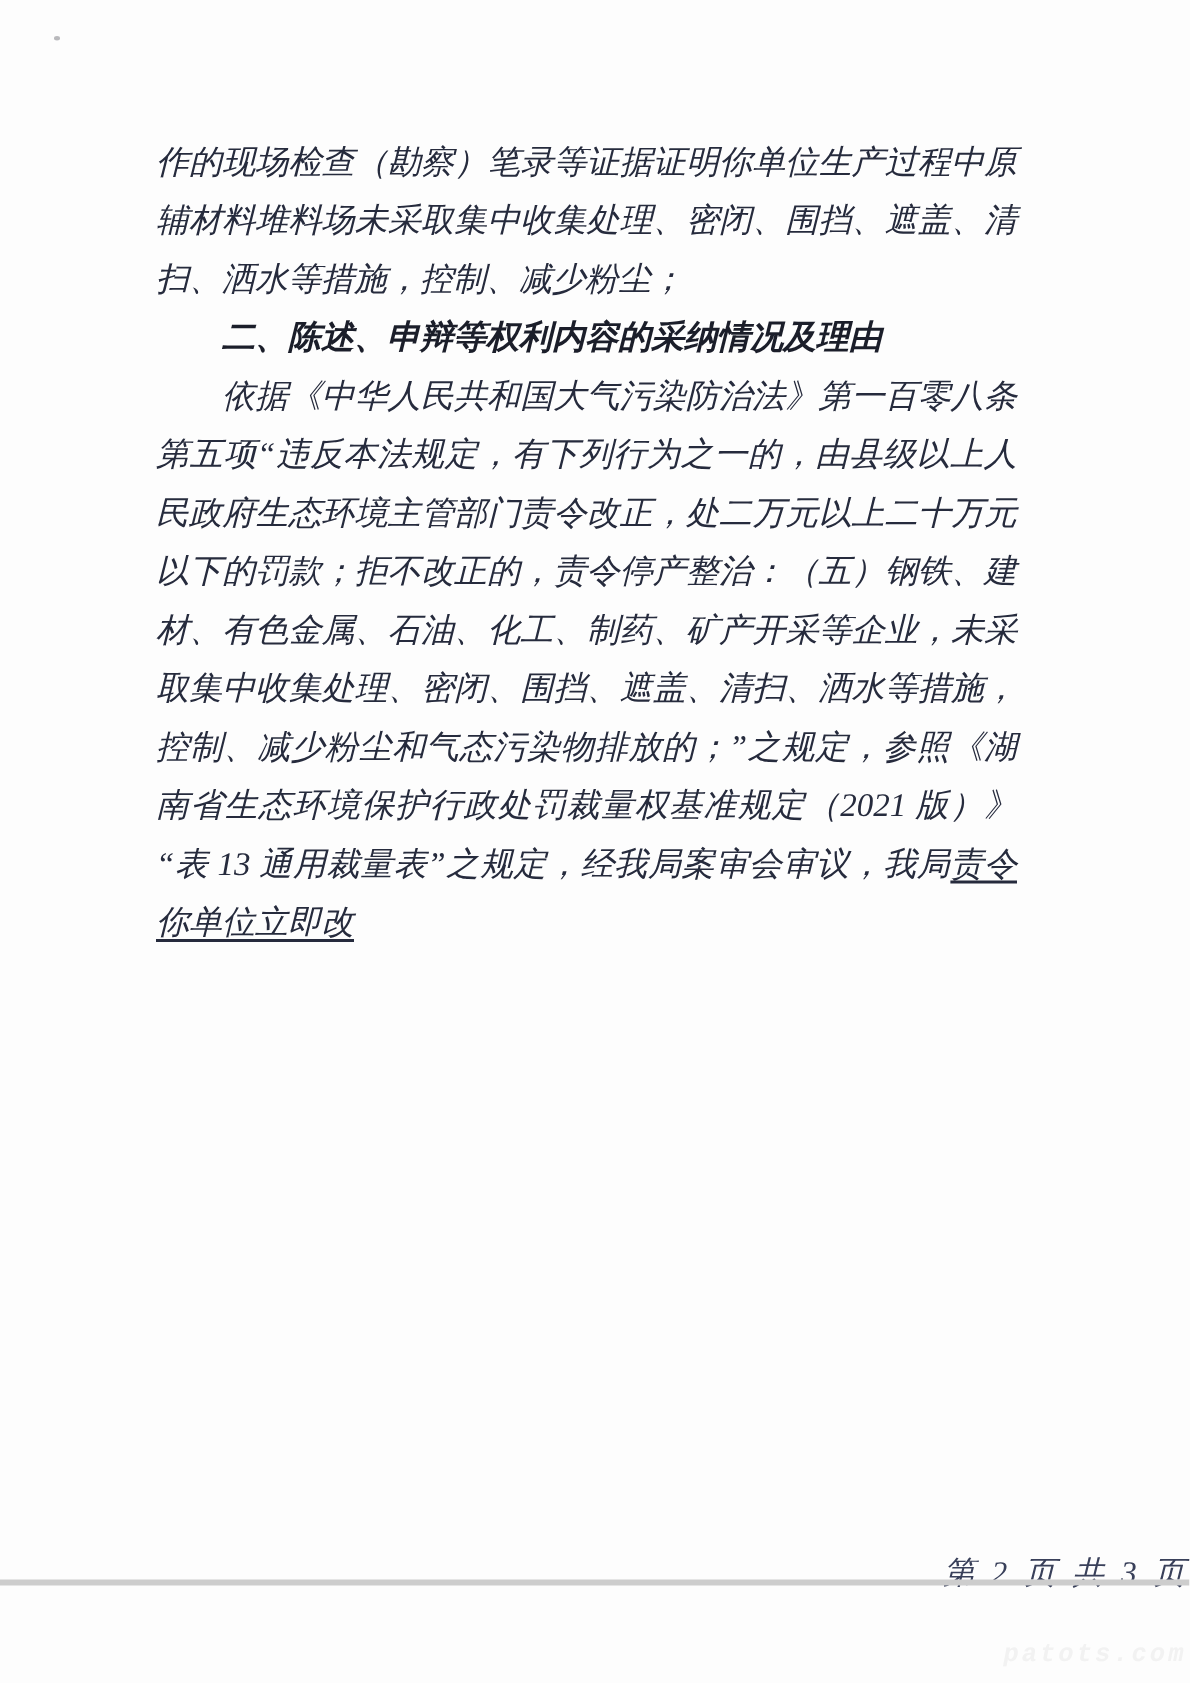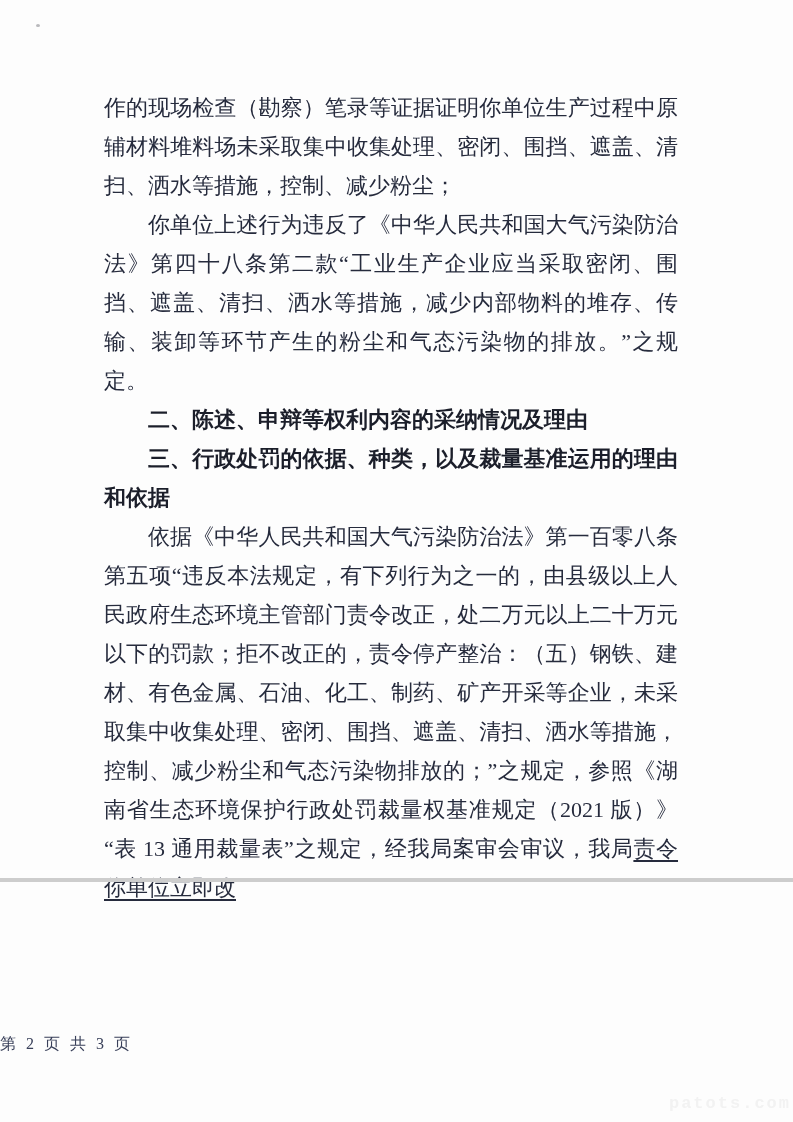--- a/index.html
+++ b/index.html
@@ -6,22 +6,23 @@
     margin: 0;
     padding: 0;
     width: 793px;
     height: 1122px;
     overflow: hidden;
     background: var(--page_bg, #fdfdfd);
   }
   .page {
     position: relative;
     width: 793px;
-    height: 882px;
+    height: 1057px;
     background: var(--page_bg, #fdfdfd);
+    font-style: italic;
   }
   .doc {
     position: absolute;
     left: 104px;
     top: 88px;
     width: 574px;
     color: var(--text, #262b3d);
     font-family: "Liberation Serif", "DejaVu Serif", serif;
     font-size: 22px;
     line-height: 39px;
@@ -46,23 +47,23 @@
   }
   .underline {
     text-decoration: underline;
     text-underline-offset: 4px;
   }
   .footer {
     position: absolute;
     left: 0;
     top: 1034px;
     width: 100%;
-    text-align: left;
+    text-align: right;
     font-family: "Liberation Serif", "DejaVu Serif", serif;
-    font-size: 16px;
+    font-size: 21px;
     color: var(--footer_text, #39405a);
     letter-spacing: 3px;
   }
   .watermark {
     position: absolute;
     right: 2px;
     top: 1094px;
     font-family: "Liberation Mono", "DejaVu Sans Mono", monospace;
     font-weight: bold;
     font-size: 17px;
@@ -92,26 +93,24 @@
 <body>
 
 <div class="page">
 
   <div class="speck"></div>
 
   <main class="doc">
     <p class="no-indent">作的现场检查（勘察）笔录等证据证明你单位生产过程中原辅材料堆料场未采取集中收集处理、密闭、围挡、遮盖、清扫、洒水等措施，控制、减少粉尘；</p>
 
 
-    <p>你单位上述行为违反了《中华人民共和国大气污染防治法》第四十八条第二款“工业生产企业应当采取密闭、围挡、遮盖、清扫、洒水等措施，减少内部物料的堆存、传输、装卸等环节产生的粉尘和气态污染物的排放。”之规定。</p>
 
     <h2 class="heading">二、陈述、申辩等权利内容的采纳情况及理由</h2>
 
 
-    <h2 class="heading">三、行政处罚的依据、种类，以及裁量基准运用的理由和依据</h2>
 
     <p><span>依据《中华人民共和国大气污染防治法》第一百零八条第五项“违反本法规定，有下列行为之一的，由县级以上人民政府生态环境主管部门责令改正，处二万元以上二十万元以下的罚款；拒不改正的，责令停产整治：（五）钢铁、建材、有色金属、石油、化工、制药、矿产开采等企业，未采取集中收集处理、密闭、围挡、遮盖、清扫、洒水等措施，控制、减少粉尘和气态污染物排放的；”之规定，参照《湖南省生态环境保护行政处罚裁量权基准规定（2021 版）》“表 13 通用裁量表”之规定，经我局案审会审议，我局</span><span class="underline">责令你单位立即改</span></p>
   </main>
 
   <footer class="footer">
     <span>第 2 页 共 3 页</span>
   </footer>
 
   <div class="watermark">patots.com</div>
 

